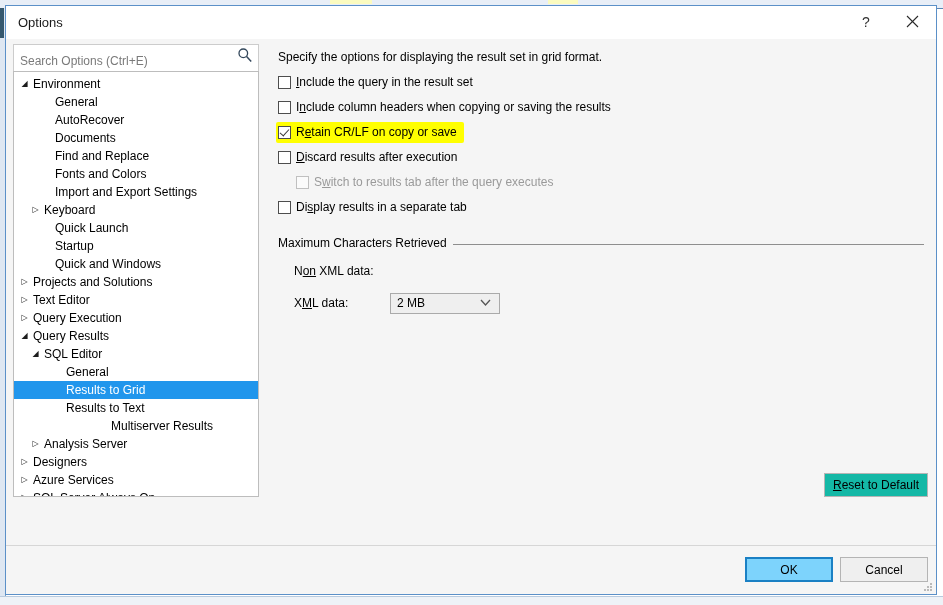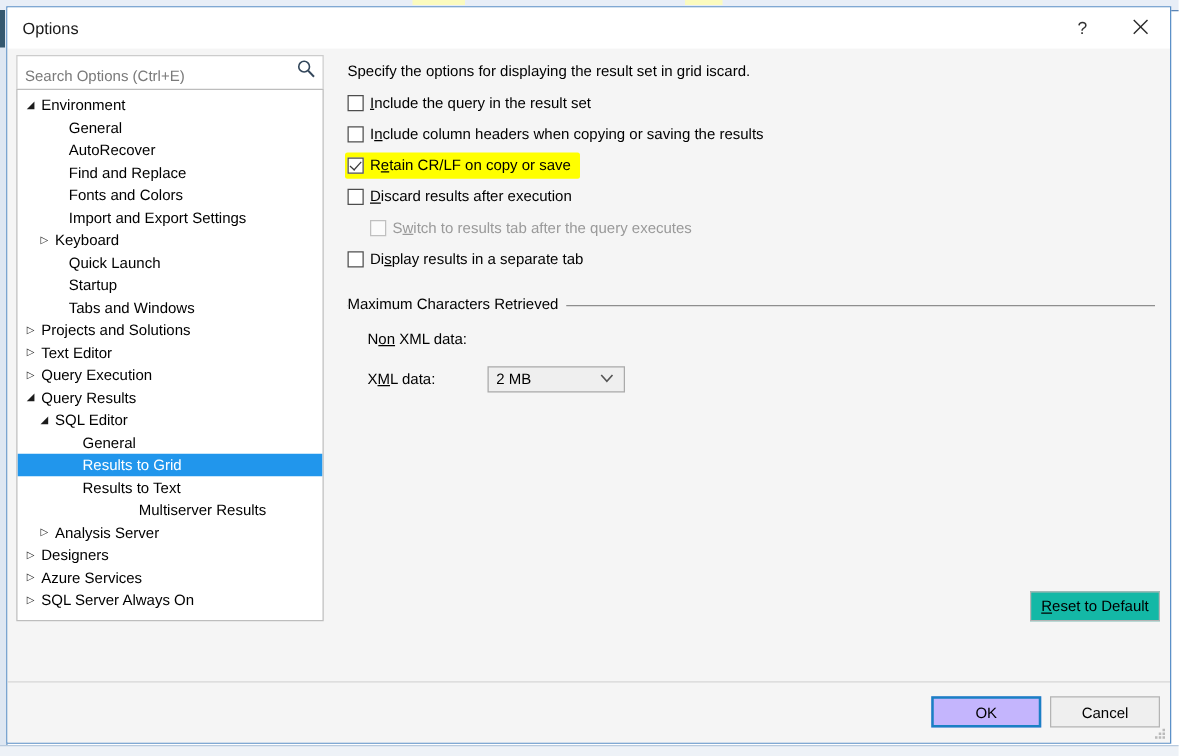--- a/index.html
+++ b/index.html
@@ -349,21 +349,21 @@
     box-sizing: border-box;
     cursor: default;
     display: flex;
     align-items: center;
     justify-content: center;
     color: #000;
   }
   #ok-btn {
     right: 103px;
     border: 2px solid #1a80c4;
-    background: #c4b5fd;
+    background: #7dd3fc;
   }
   #cancel-btn { right: 8px; }
 
   #resize-grip {
     position: absolute;
     right: 2px; bottom: 1px;
     width: 12px; height: 12px;
     opacity: .55;
   }
 </style>
@@ -411,20 +411,24 @@
           <div class="tree-item" style="padding-left: 26px;">
             <span class="tree-glyph"></span>
             <span class="tree-label">General</span>
           </div>
           <div class="tree-item" style="padding-left: 26px;">
             <span class="tree-glyph"></span>
             <span class="tree-label">AutoRecover</span>
           </div>
           <div class="tree-item" style="padding-left: 26px;">
             <span class="tree-glyph"></span>
+            <span class="tree-label">Documents</span>
+          </div>
+          <div class="tree-item" style="padding-left: 26px;">
+            <span class="tree-glyph"></span>
             <span class="tree-label">Find and Replace</span>
           </div>
           <div class="tree-item" style="padding-left: 26px;">
             <span class="tree-glyph"></span>
             <span class="tree-label">Fonts and Colors</span>
           </div>
           <div class="tree-item" style="padding-left: 26px;">
             <span class="tree-glyph"></span>
             <span class="tree-label">Import and Export Settings</span>
           </div>
@@ -435,21 +439,21 @@
           <div class="tree-item" style="padding-left: 26px;">
             <span class="tree-glyph"></span>
             <span class="tree-label">Quick Launch</span>
           </div>
           <div class="tree-item" style="padding-left: 26px;">
             <span class="tree-glyph"></span>
             <span class="tree-label">Startup</span>
           </div>
           <div class="tree-item" style="padding-left: 26px;">
             <span class="tree-glyph"></span>
-            <span class="tree-label">Tabs and Windows</span>
+            <span class="tree-label">Quick and Windows</span>
           </div>
           <div class="tree-item" style="padding-left: 4px;">
             <span class="tree-glyph">▷</span>
             <span class="tree-label">Projects and Solutions</span>
           </div>
           <div class="tree-item" style="padding-left: 4px;">
             <span class="tree-glyph">▷</span>
             <span class="tree-label">Text Editor</span>
           </div>
           <div class="tree-item" style="padding-left: 4px;">
@@ -493,21 +497,21 @@
             <span class="tree-label">Azure Services</span>
           </div>
           <div class="tree-item" style="padding-left: 4px;">
             <span class="tree-glyph">▷</span>
             <span class="tree-label">SQL Server Always On</span>
           </div>
         </div>
     </div>
 
     <div id="right-pane">
-      <div id="intro-text">Specify the options for displaying the result set in grid iscard.</div>
+      <div id="intro-text">Specify the options for displaying the result set in grid format.</div>
 
       <div id="checkbox-list">
           <div class="cb-row">
             <span class="cb-box"></span>
             <span class="cb-label"><u>I</u>nclude the query in the result set</span>
           </div>
           <div class="cb-row">
             <span class="cb-box"></span>
             <span class="cb-label">I<u>n</u>clude column headers when copying or saving the results</span>
           </div>

